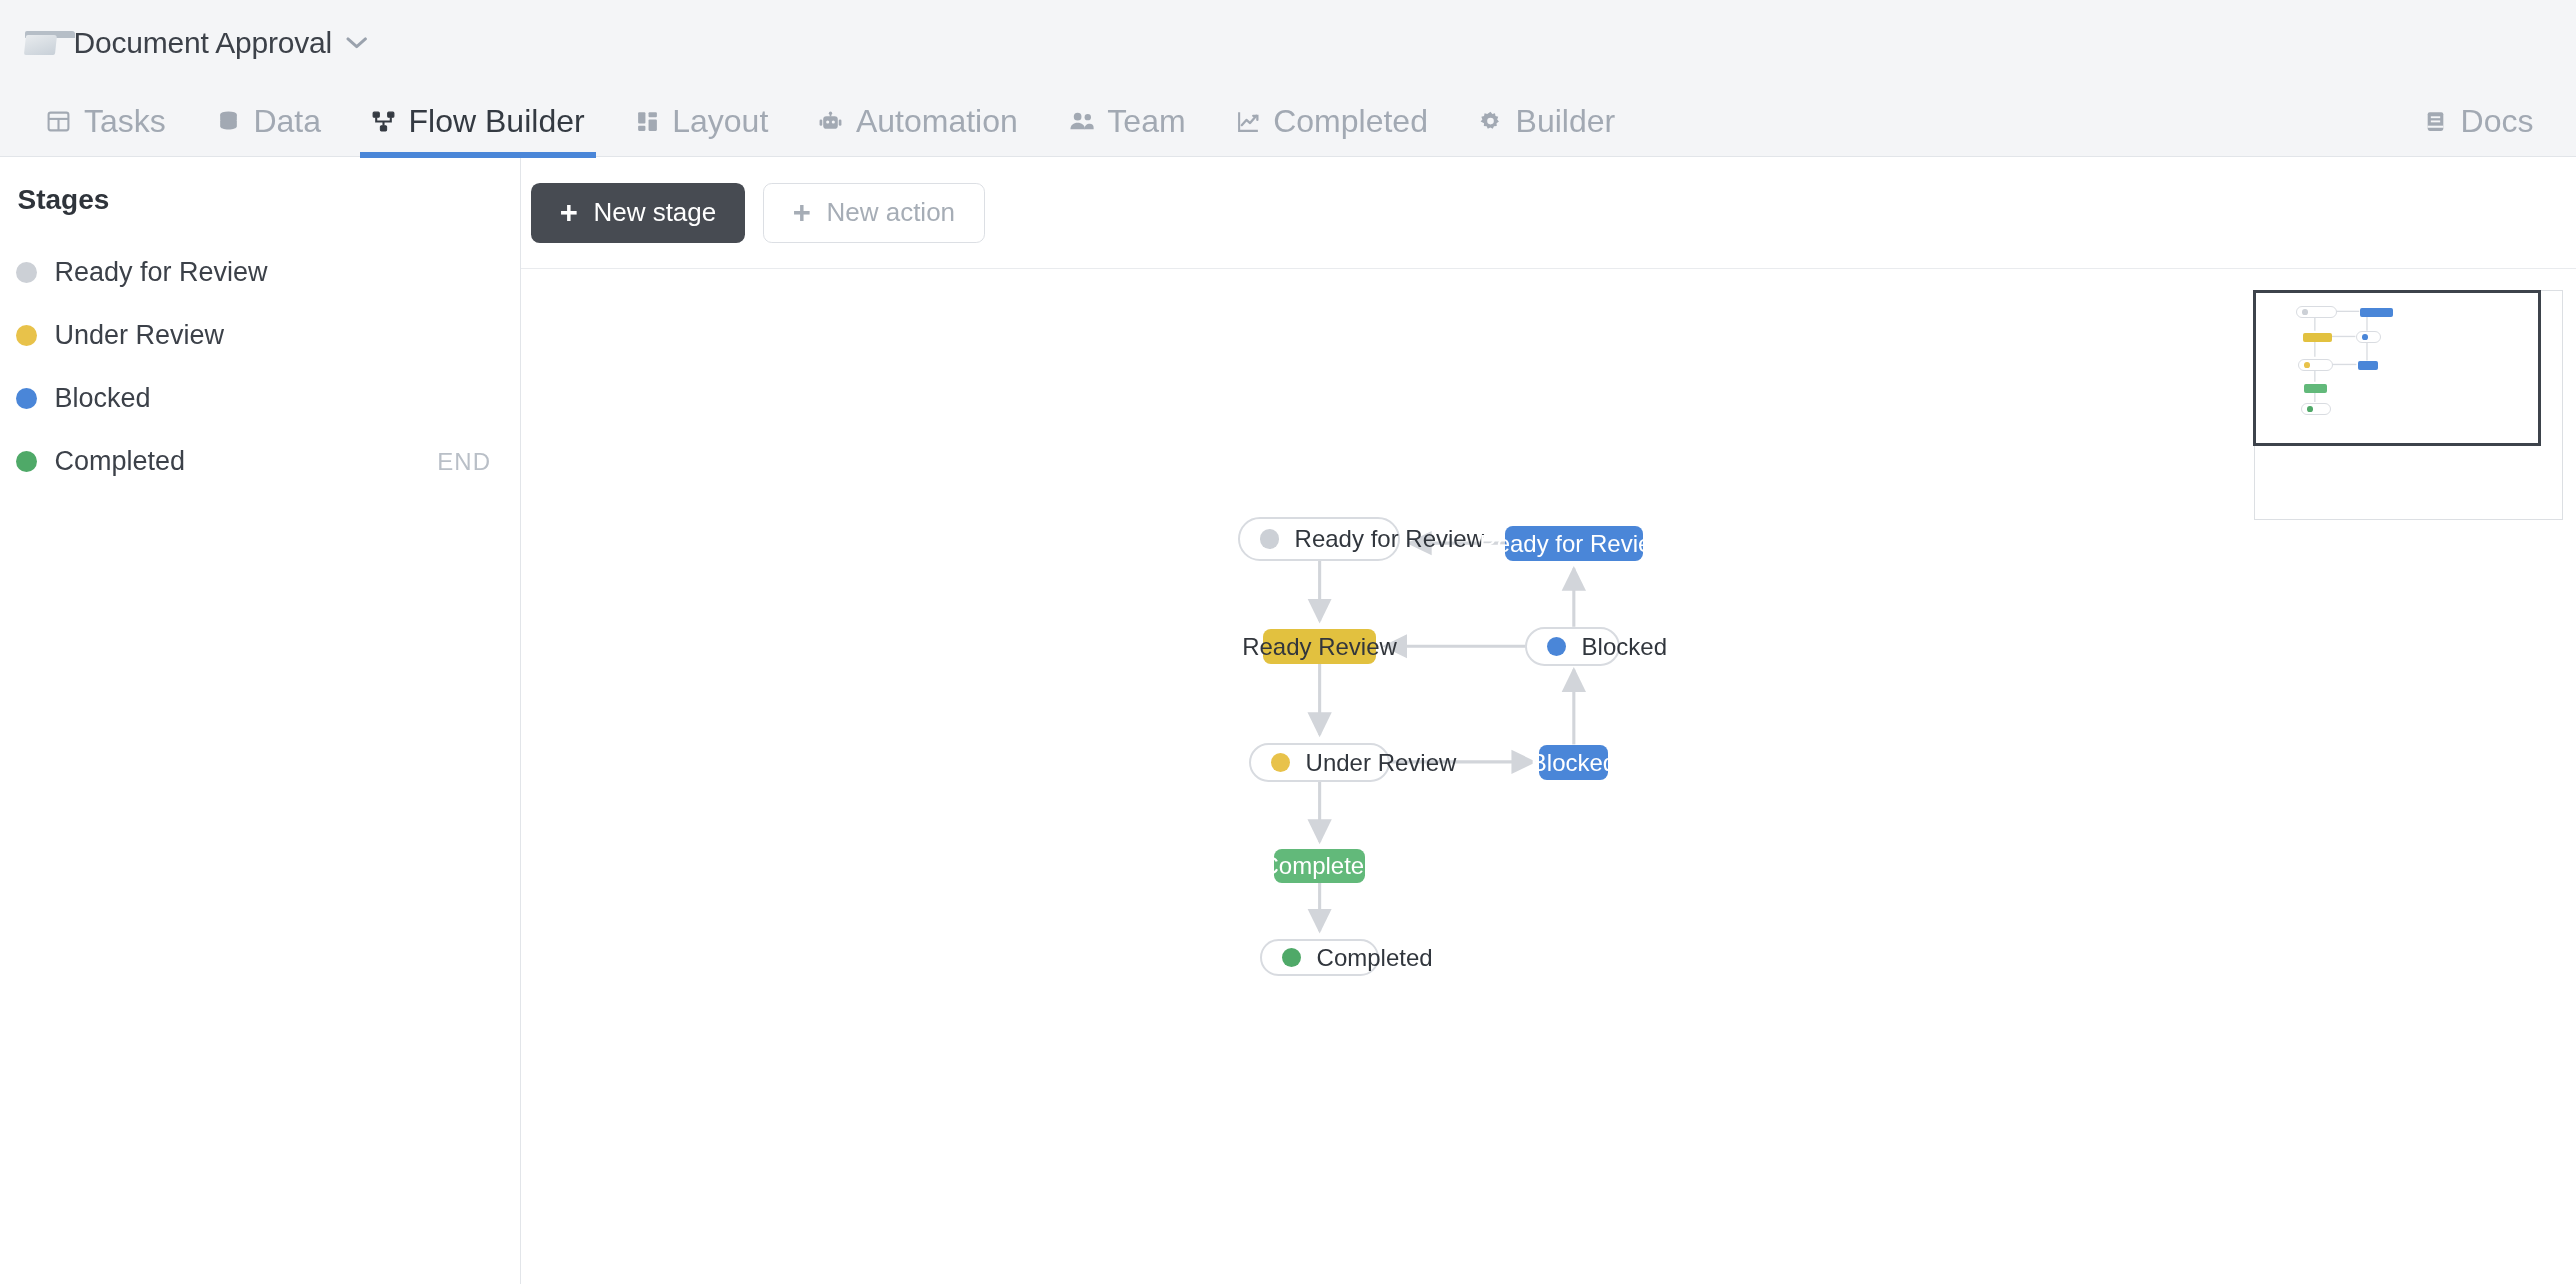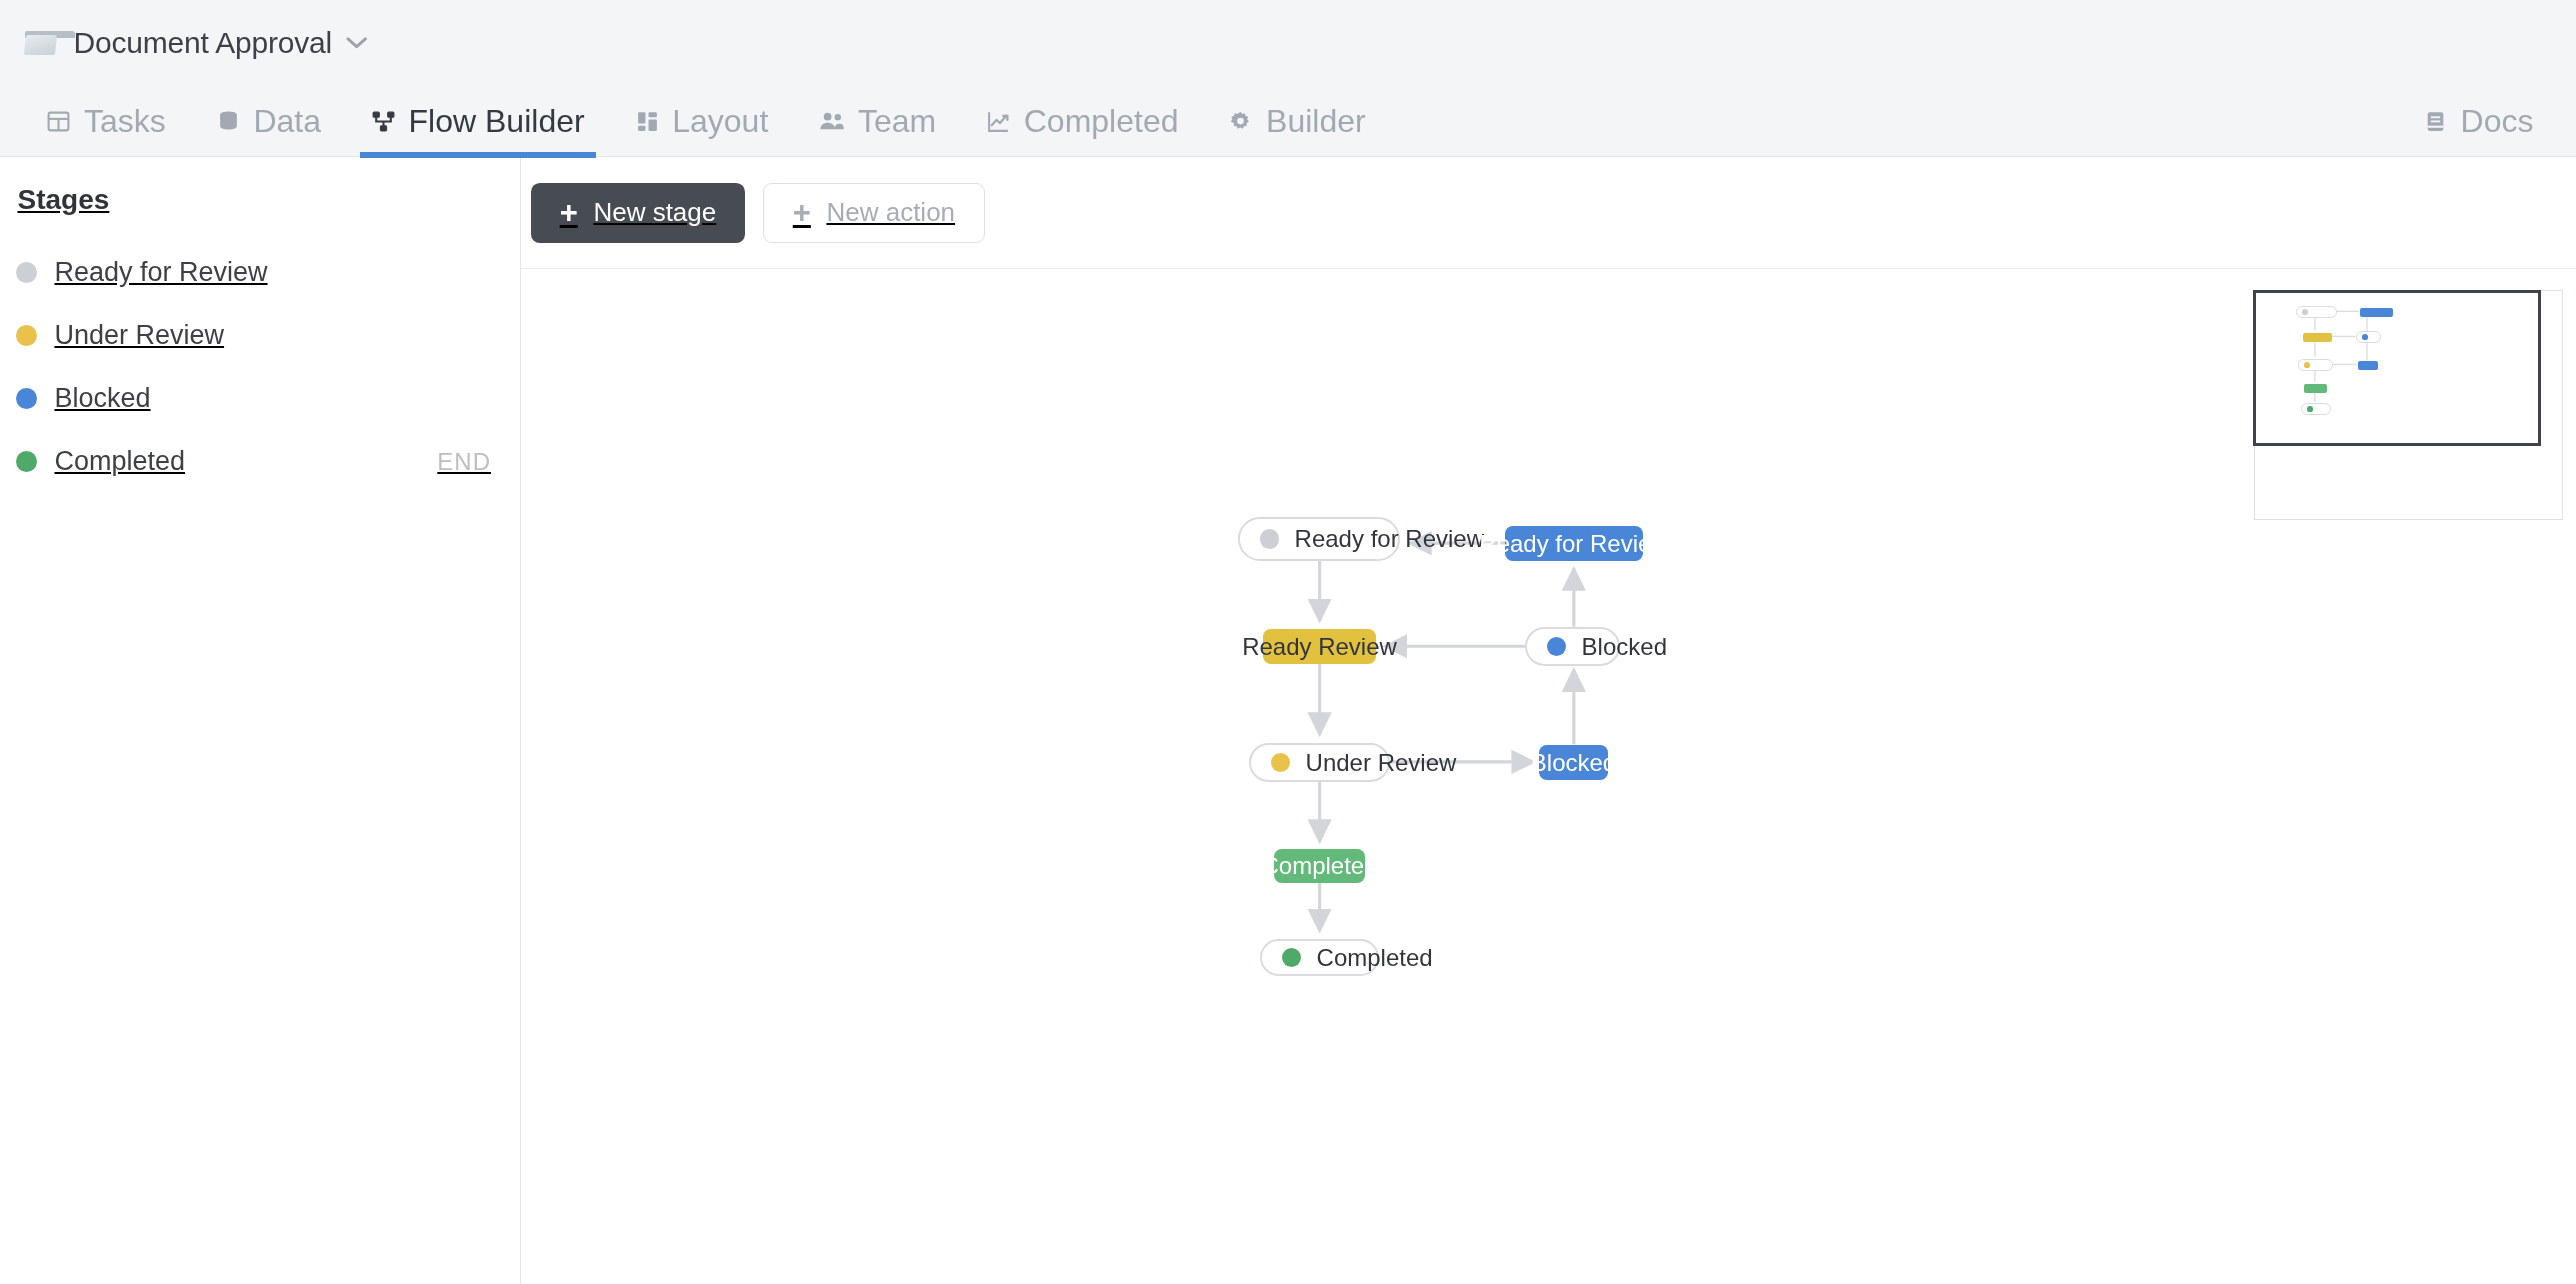--- a/index.html
+++ b/index.html
@@ -81,21 +81,20 @@
     background: #4a86d8;
   }
   .tab .ic { display: flex; align-items: center; }
   .tab.active .ic svg { fill: #343a42; stroke: #343a42; }
   .spacer { flex: 1; }
 
   
   .body-wrap {
     display: flex;
     height: calc(1284px - 86px - 71px);
-    text-decoration: underline;
   }
 
   
   .sidebar {
     width: 521px;
     flex: none;
     border-right: 1.9px solid #e2e5e9;
     background: #ffffff;
     padding: 27px 29px 0 15.6px;
   }
@@ -292,20 +291,34 @@
       <svg width="25" height="25" viewBox="0 0 24 24">
           <rect x="3" y="3" width="7" height="11" rx="1" fill="#a2a9b3"></rect>
           <rect x="3" y="16" width="7" height="5" rx="1" fill="#a2a9b3"></rect>
           <rect x="13" y="3" width="8" height="5" rx="1" fill="#a2a9b3"></rect>
           <rect x="13" y="10" width="8" height="11" rx="1" fill="#a2a9b3"></rect>
         </svg>
     </span>
     <span>Layout</span>
   </div>
 
+  <div class="tab">
+    <span class="ic">
+      <svg width="25" height="25" viewBox="0 0 24 24">
+          <rect x="5" y="7" width="14" height="12" rx="3" fill="#a2a9b3"></rect>
+          <circle cx="12" cy="4" r="1.6" fill="#a2a9b3"></circle>
+          <rect x="11.2" y="4.6" width="1.6" height="2.6" fill="#a2a9b3"></rect>
+          <rect x="1.5" y="10" width="2.6" height="6" rx="1.2" fill="#a2a9b3"></rect>
+          <rect x="19.9" y="10" width="2.6" height="6" rx="1.2" fill="#a2a9b3"></rect>
+          <circle cx="9.3" cy="12.5" r="1.5" fill="#f4f5f7"></circle>
+          <circle cx="14.7" cy="12.5" r="1.5" fill="#f4f5f7"></circle>
+        </svg>
+    </span>
+    <span>Automation</span>
+  </div>
 
   <div class="tab">
     <span class="ic">
       <svg width="27" height="25" viewBox="0 0 28 24">
           <circle cx="10" cy="7" r="4" fill="#a2a9b3"></circle>
           <path d="M2.5 20c0-4.2 3.4-6.6 7.5-6.6s7.5 2.4 7.5 6.6z" fill="#a2a9b3"></path>
           <circle cx="20.5" cy="7.5" r="3.3" fill="#a2a9b3"></circle>
           <path d="M17 20c0-3.6 2.4-5.6 5.6-5.6 2.4 0 4 1.4 4 4.1V20z" fill="#a2a9b3"></path>
         </svg>
     </span>

